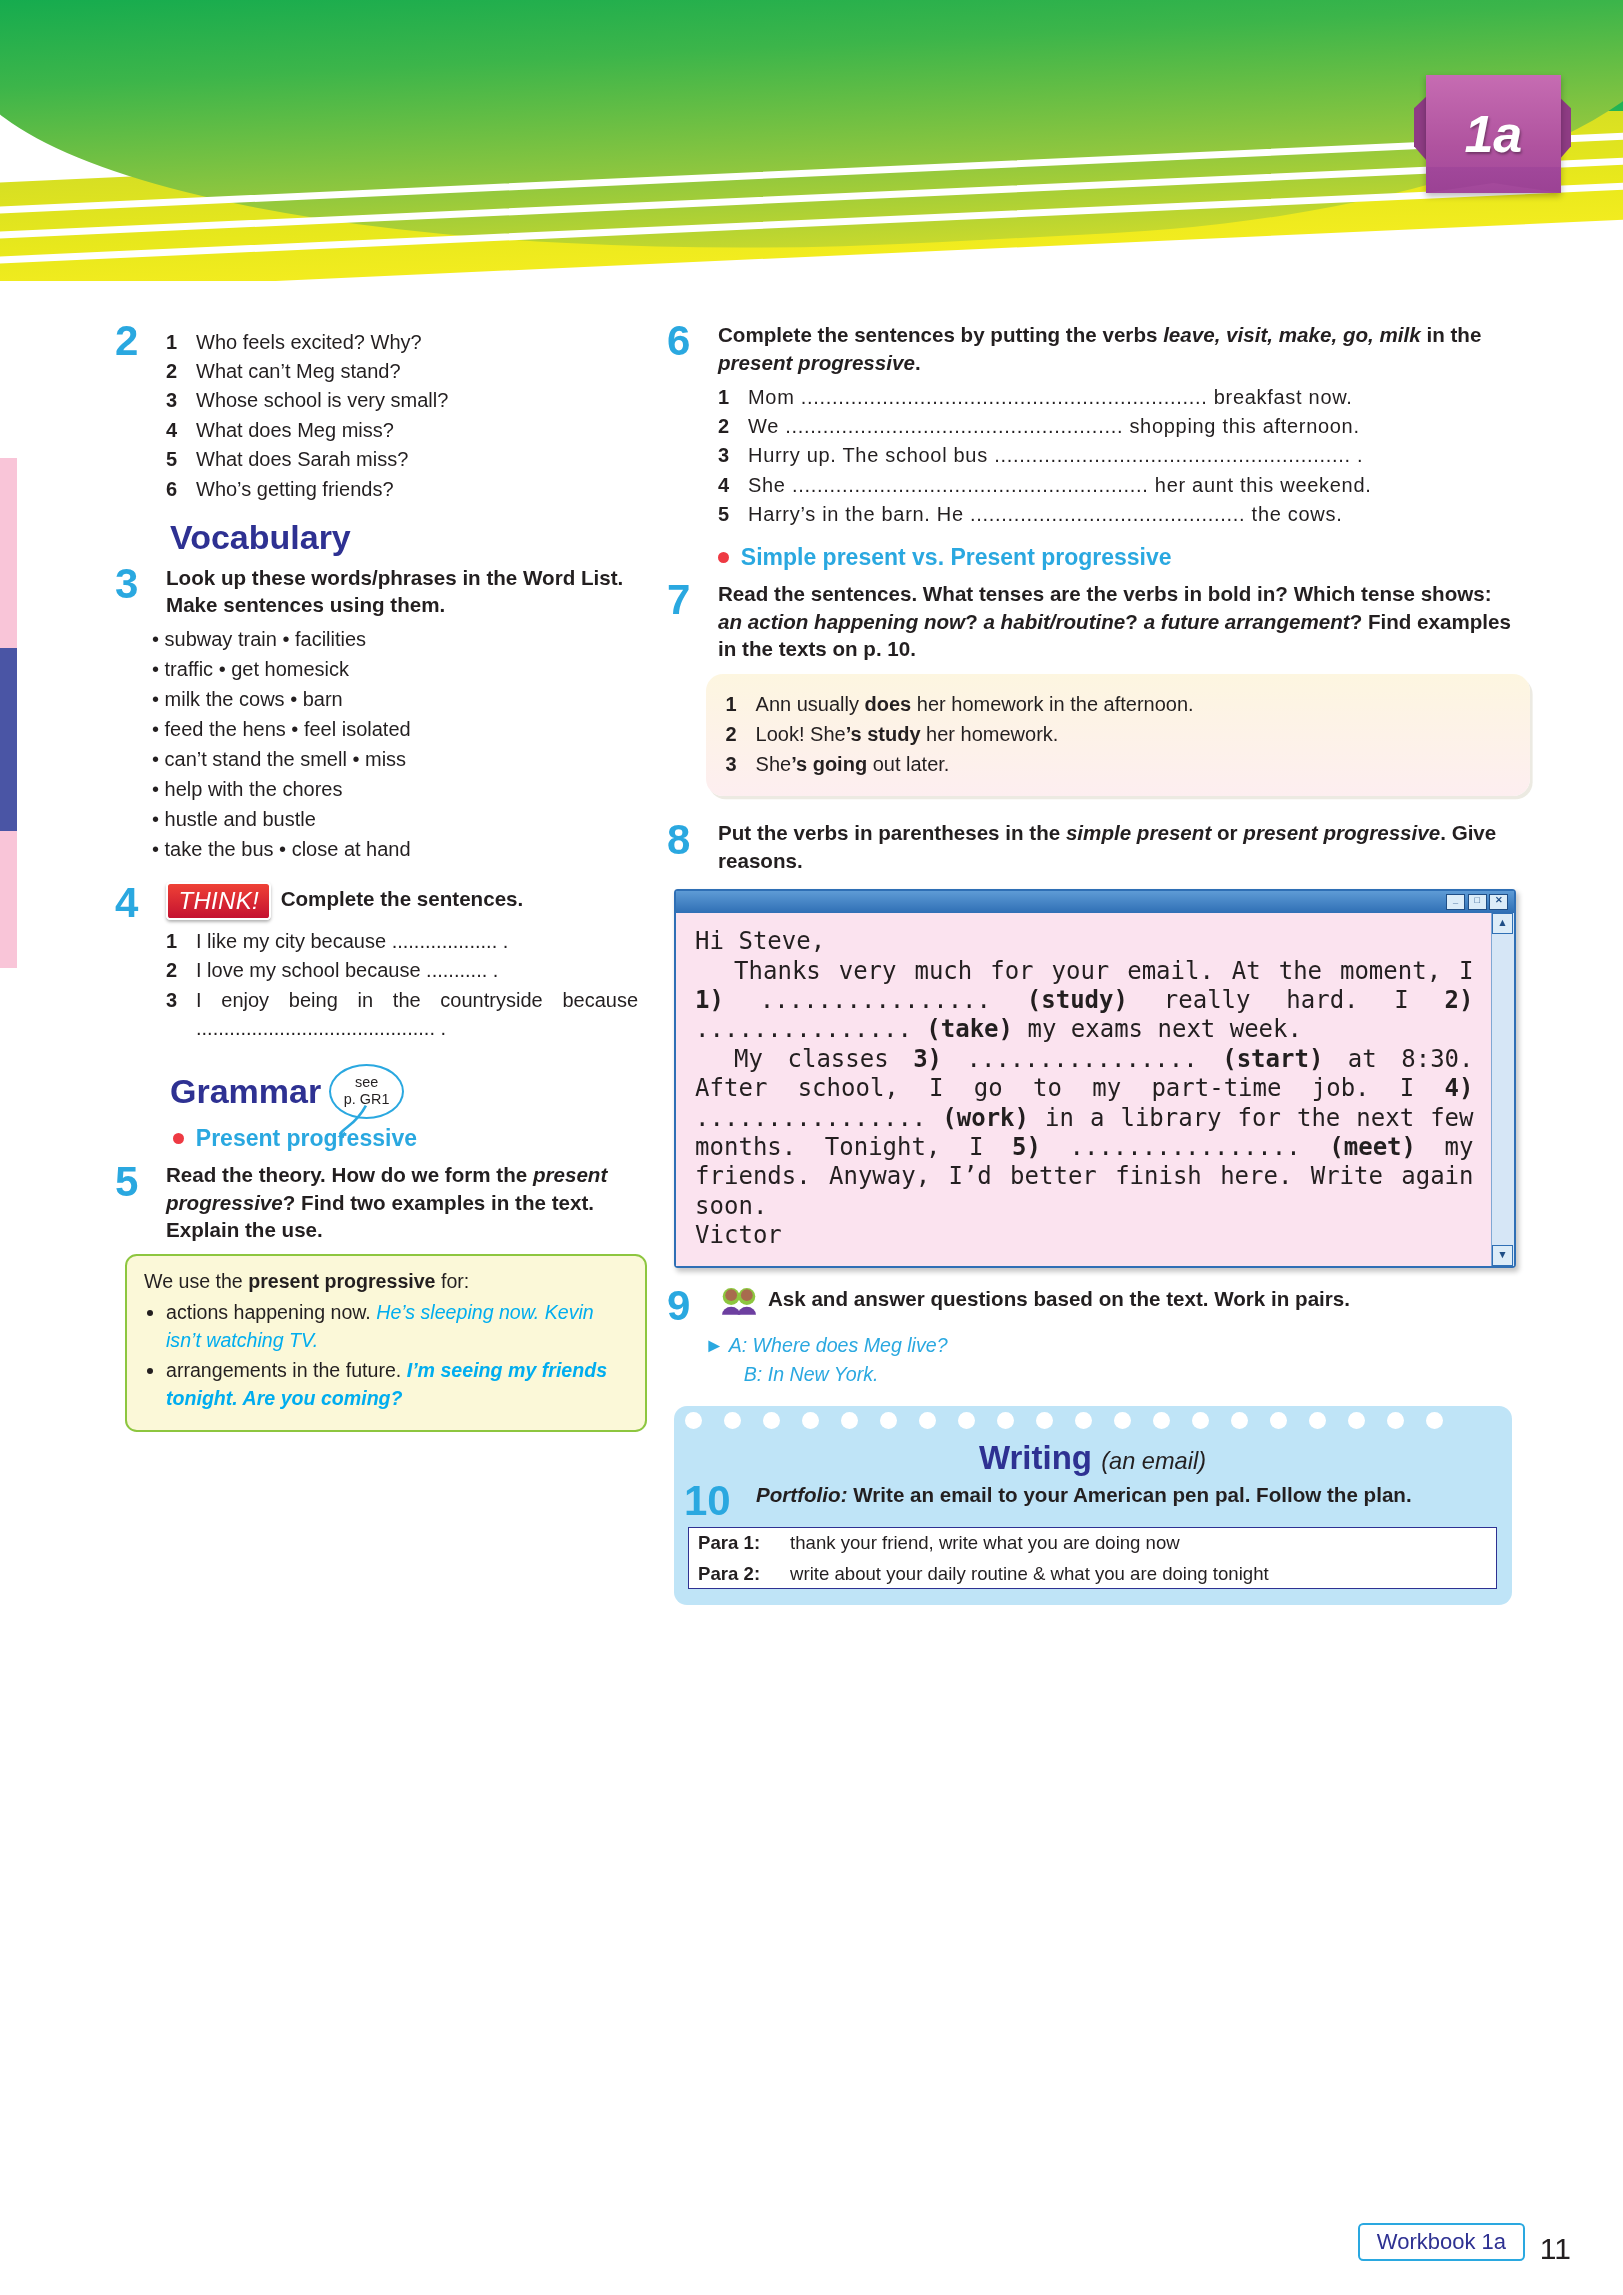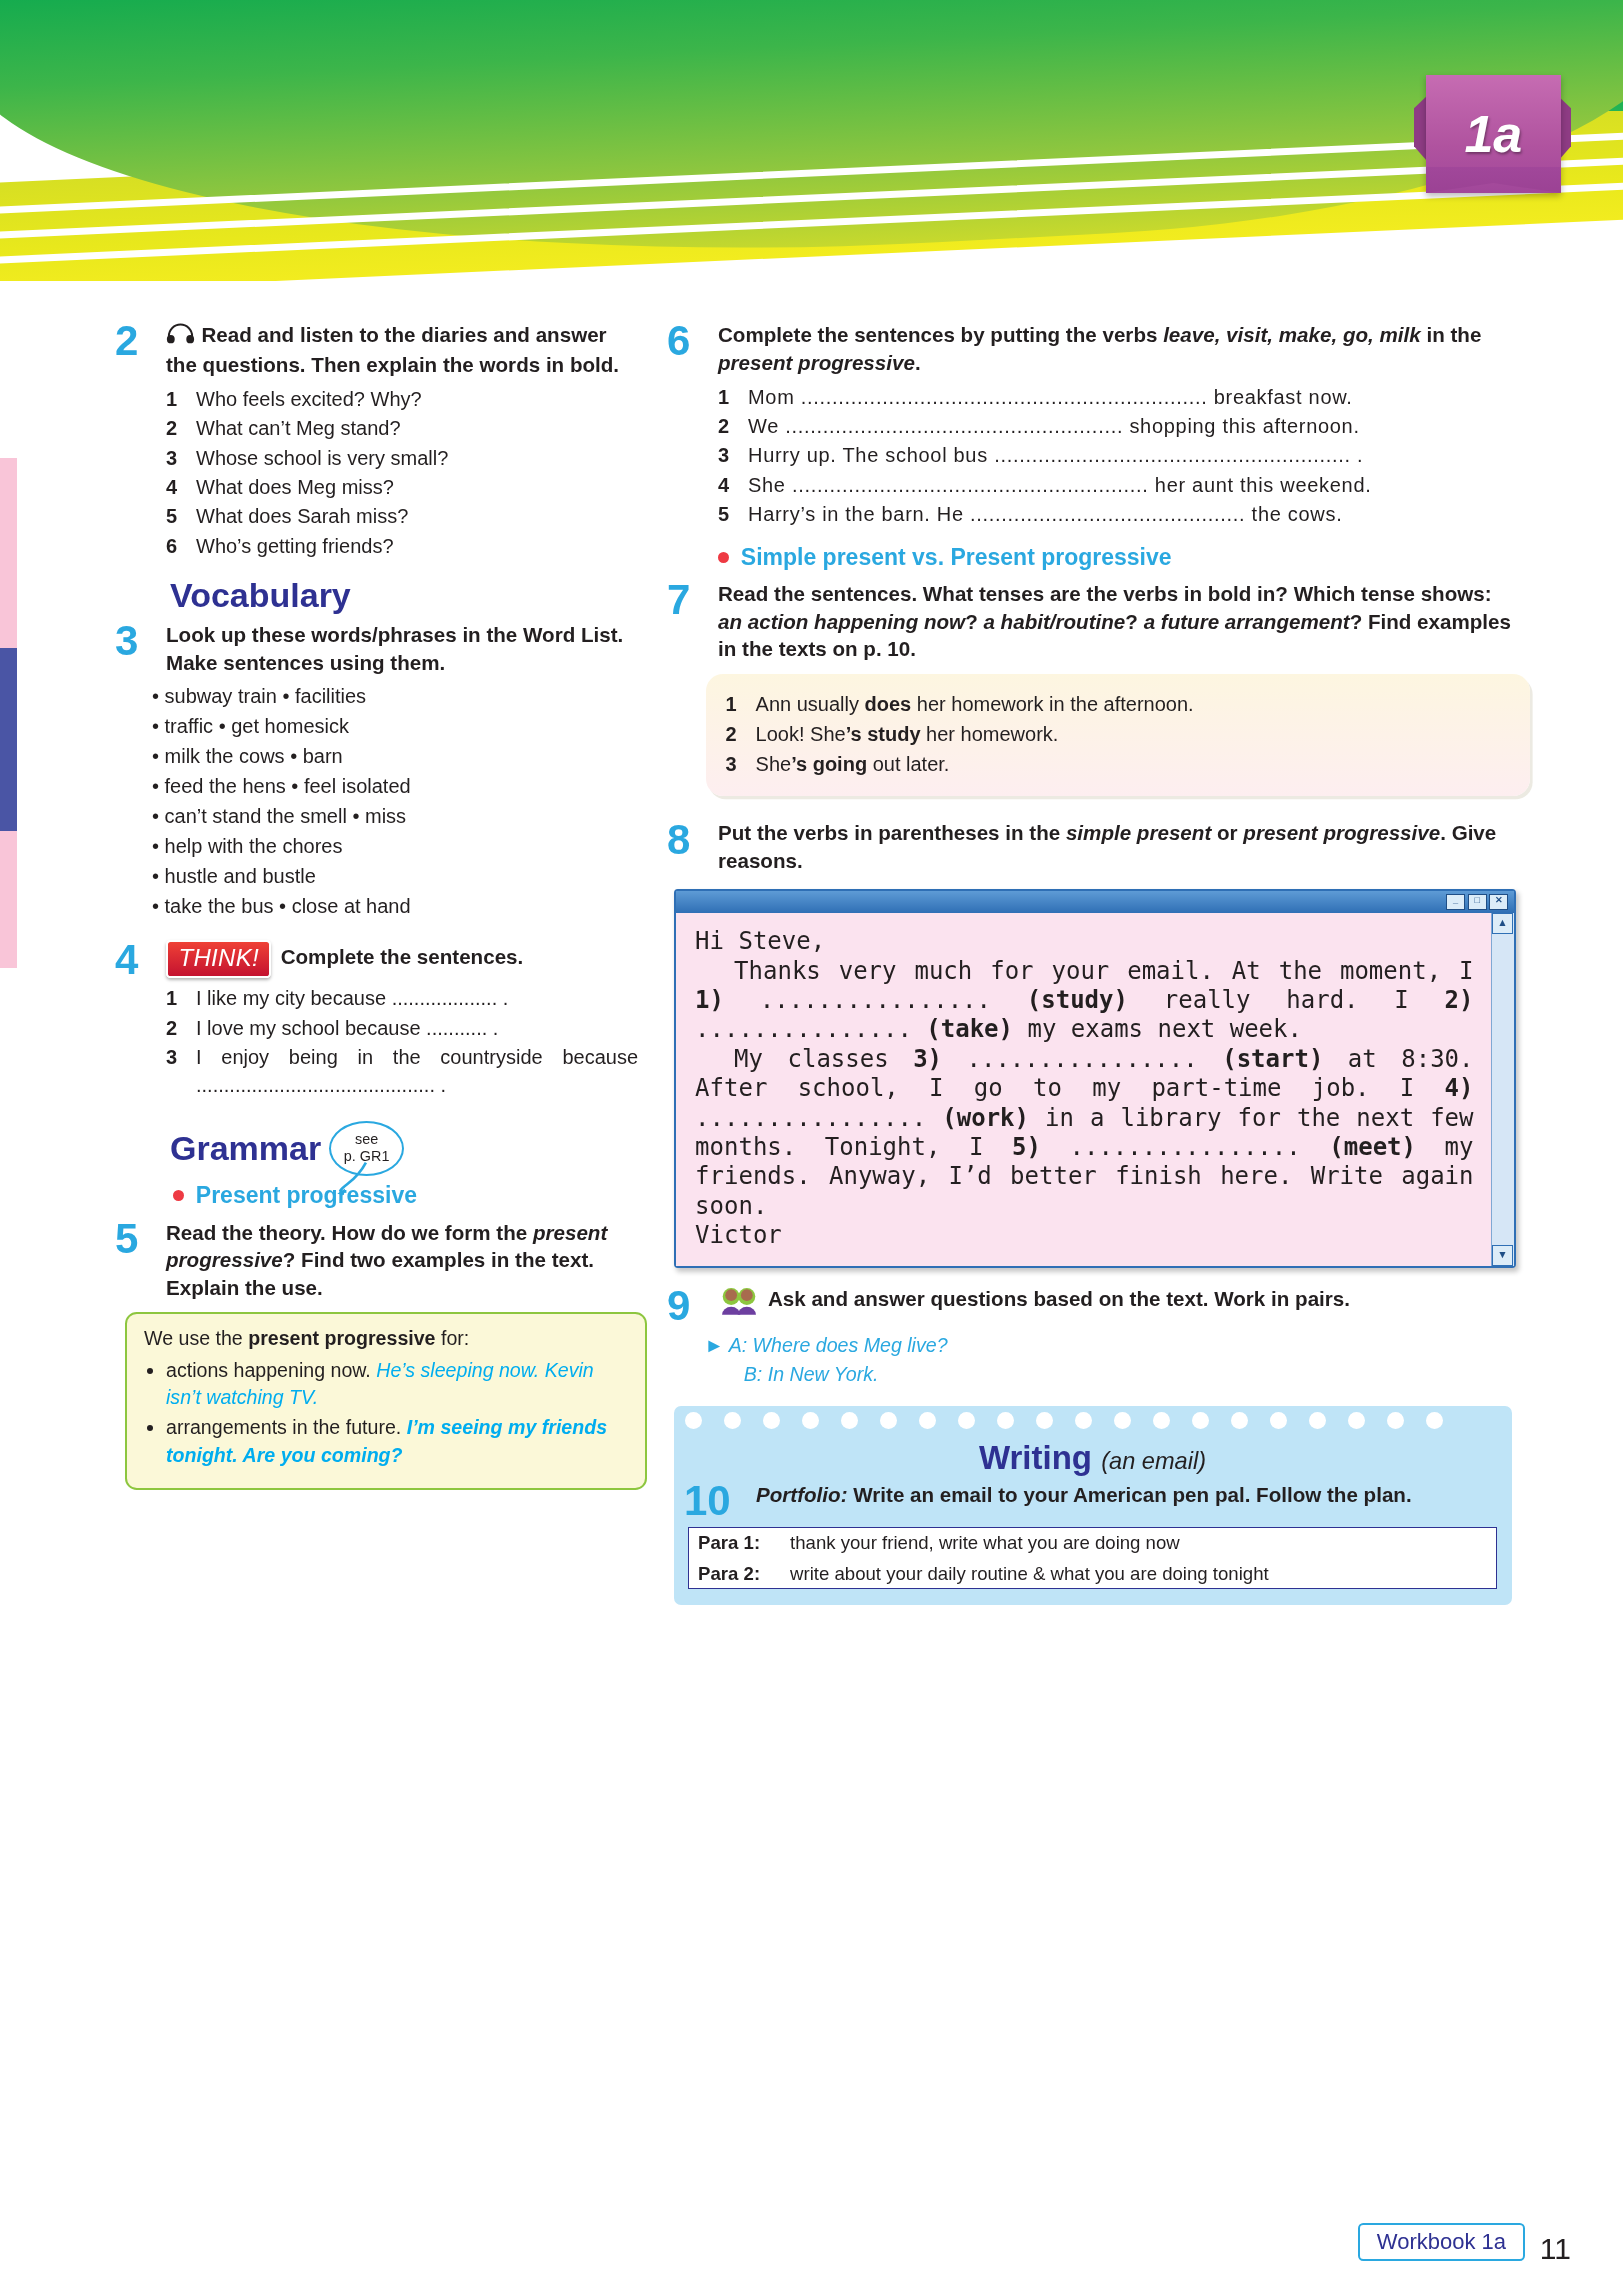--- a/index.html
+++ b/index.html
@@ -105,21 +105,21 @@
      font-family:"DejaVu Sans Mono", monospace;font-size:24px;line-height:29.4px;
      text-align:justify;color:#231f20;}
   .mailtext b{font-weight:bold;}
   .scrollbar{width:22px;background:#d6e6f6;border-left:1.3px solid #7fa8d4;
      display:flex;flex-direction:column;justify-content:space-between;align-items:center;}
   .sb-arrow{width:19.6px;height:19.6px;background:#dcecf8;border:1.3px solid #2f6fb5;
      font-size:10.5px;line-height:17px;text-align:center;color:#1f4e86;}
   .pairline{margin:6.5px 0 0 65px;font-size:19.6px;line-height:29px;color:#2aa8e0;font-style:italic;}
   .pairline .lbl{font-style:italic;}
   
-  .writing{margin:17px 0 0 6.5px;width:838px;background:#bfe4f7;border-radius:7px;padding:0 0 15.7px 0;position:relative;}
+  .writing{margin:17px 0 0 6.5px;width:838px;background:#bfe4f7;border-radius:13px;padding:0 0 15.7px 0;position:relative;}
   .punch{height:29px;display:flex;align-items:center;padding:0 11.8px;}
   .punch .hole{width:17px;height:17px;border-radius:50%;background:#ffffff;margin-right:22px;}
   .punch .line{position:absolute;left:26px;right:26px;top:14.4px;height:2.6px;background:#ffffff;z-index:-1;}
   .wtitle{color:#2e3192;font-size:33px;font-weight:bold;text-align:center;margin:3.9px 0 3.9px 0;}
   .wtitle i{font-size:23.6px;font-weight:normal;font-style:italic;color:#231f20;}
   .paratable{margin:6.5px 14.4px 0 14.4px;background:#ffffff;border:1.3px solid #2e3192;}
   .paratable .row{display:flex;font-size:18.6px;line-height:29px;padding:0.7px 9.2px;}
   .paratable .row .k{width:92px;flex:0 0 92px;font-weight:bold;}
   .wbbox{position:absolute;right:98px;bottom:34px;border:2px solid #2aa8e0;border-radius:5.2px;
      padding:3.9px 17px;background:#ffffff;color:#2e3192;font-size:22px;}
@@ -152,29 +152,20 @@
 
 <div class="ltab ltab1"></div>
 <div class="ltab ltab2"></div>
 <div class="ltab ltab3"></div>
 
 <div class="col colL">
 
   <div class="ex">
     <div class="numcell"><span class="exnum">2</span></div>
     <div class="body">
-      <div class="instr">
-        <span class="headphone">
-          <svg width="29" height="22" viewBox="0 0 44 34">
-              <path d="M4 22 A18 18 0 0 1 40 22" fill="none" stroke="#231f20" stroke-width="3"></path>
-              <rect x="1" y="20" width="12" height="13" rx="6" fill="#231f20"></rect>
-              <rect x="31" y="20" width="12" height="13" rx="6" fill="#231f20"></rect>
-            </svg>
-        </span><span>Read and listen to the diaries and answer the questions. Then explain the words in bold.</span>
-      </div>
       <ul class="qlist">
         <li>
             <span class="n">1</span>
             <span>Who feels excited? Why?</span>
           </li>
         <li>
             <span class="n">2</span>
             <span>What can’t Meg stand?</span>
           </li>
         <li>

